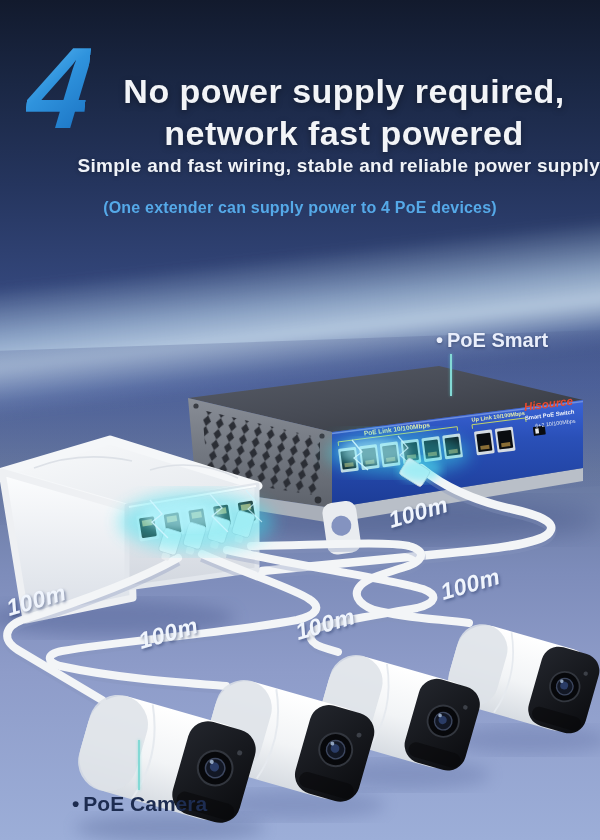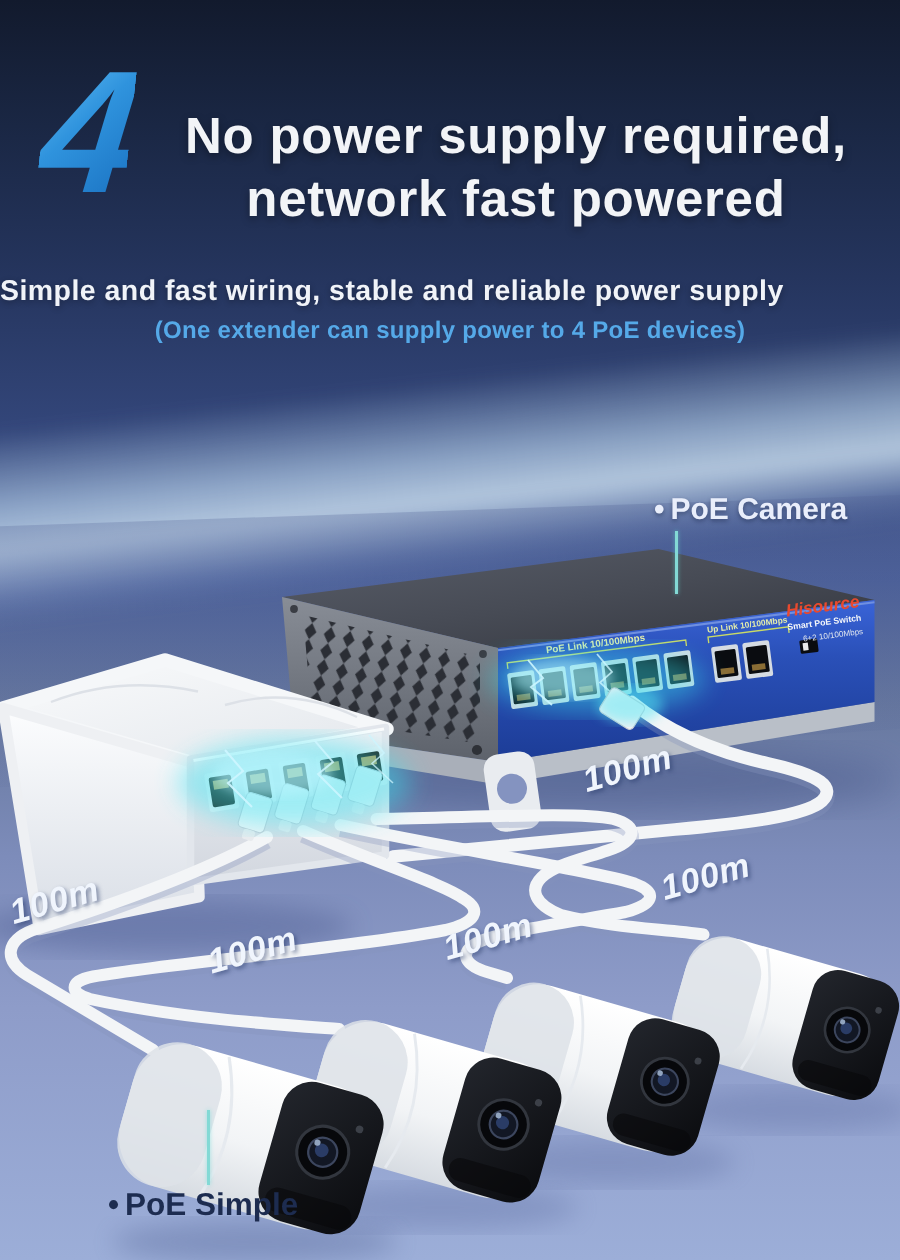--- a/index.html
+++ b/index.html
@@ -32,26 +32,26 @@
     -webkit-background-clip:text; background-clip:text;
     -webkit-text-fill-color:transparent; color:#3b9ae0;
     text-shadow:none; line-height:1;
   }
   .headline{
     left:98px; top:58px; width:492px; text-align:center;
     font-size:34px; font-weight:bold; color:#f2f4f7; line-height:42px;
     letter-spacing:0.5px; text-shadow:0 2px 6px rgba(0,0,0,0.35);margin-top:12px;
   }
   .subtitle{
-    left:0; top:184px; width:600px; text-align:left;
+    left:0; top:155px; width:600px; text-align:right;
     font-size:19px; font-weight:600; color:#f0f3f8; letter-spacing:0.3px;
     text-shadow:0 1px 4px rgba(0,0,0,0.3);
   }
   .note{
-    left:0; top:212px; width:600px; text-align:center;
+    left:0; top:199px; width:600px; text-align:center;
     font-size:16px; font-weight:600; color:#55a9e8; letter-spacing:0.2px;
   }
   .scene{ position:absolute; left:0; top:0; z-index:2; }
   .callout{
     position:absolute; z-index:5; font-weight:600; white-space:nowrap;
   }
   .co-switch{ left:436px; top:329px; font-size:20px; color:#e9eefb;
     text-shadow:0 1px 3px rgba(10,20,50,0.4); }
   .co-camera{ left:72px; top:792px; font-size:21px; color:#1d2c50; font-weight:bold; }
   .pointer{
@@ -276,28 +276,28 @@
     <ellipse cx="405" cy="775" rx="85" ry="15" fill="#54659a" opacity="0.3" filter="url(#b8)"></ellipse>
     <ellipse cx="295" cy="805" rx="90" ry="15" fill="#54659a" opacity="0.3" filter="url(#b8)"></ellipse>
     <ellipse cx="170" cy="828" rx="95" ry="14" fill="#4a5a8c" opacity="0.32" filter="url(#b8)"></ellipse>
     <use href="#cam-proto" transform="translate(522 678) rotate(16) scale(0.87)"></use>
     <use href="#cam-proto" transform="translate(398 712) rotate(16) scale(0.92)"></use>
     <use href="#cam-proto" transform="translate(288 740) rotate(16) scale(0.97)"></use>
     <use href="#cam-proto" transform="translate(165 758) rotate(16) scale(1.02)"></use>
   </svg>
 
   <div class="callout co-switch">
-    <span class="bullet">•</span><span>PoE Camera</span>
+    <span class="bullet">•</span><span>PoE Smart</span>
   </div>
   <div class="pointer ptr-switch"></div>
 
   <div class="dist d1">100m</div>
   <div class="dist d2">100m</div>
   <div class="dist d3">100m</div>
   <div class="dist d4">100m</div>
   <div class="dist d5">100m</div>
 
   <div class="pointer ptr-camera"></div>
   <div class="callout co-camera">
-    <span class="bullet">•</span><span>PoE Simple</span>
+    <span class="bullet">•</span><span>PoE Camera</span>
   </div>
 
 </div>
 
 </body></html>

